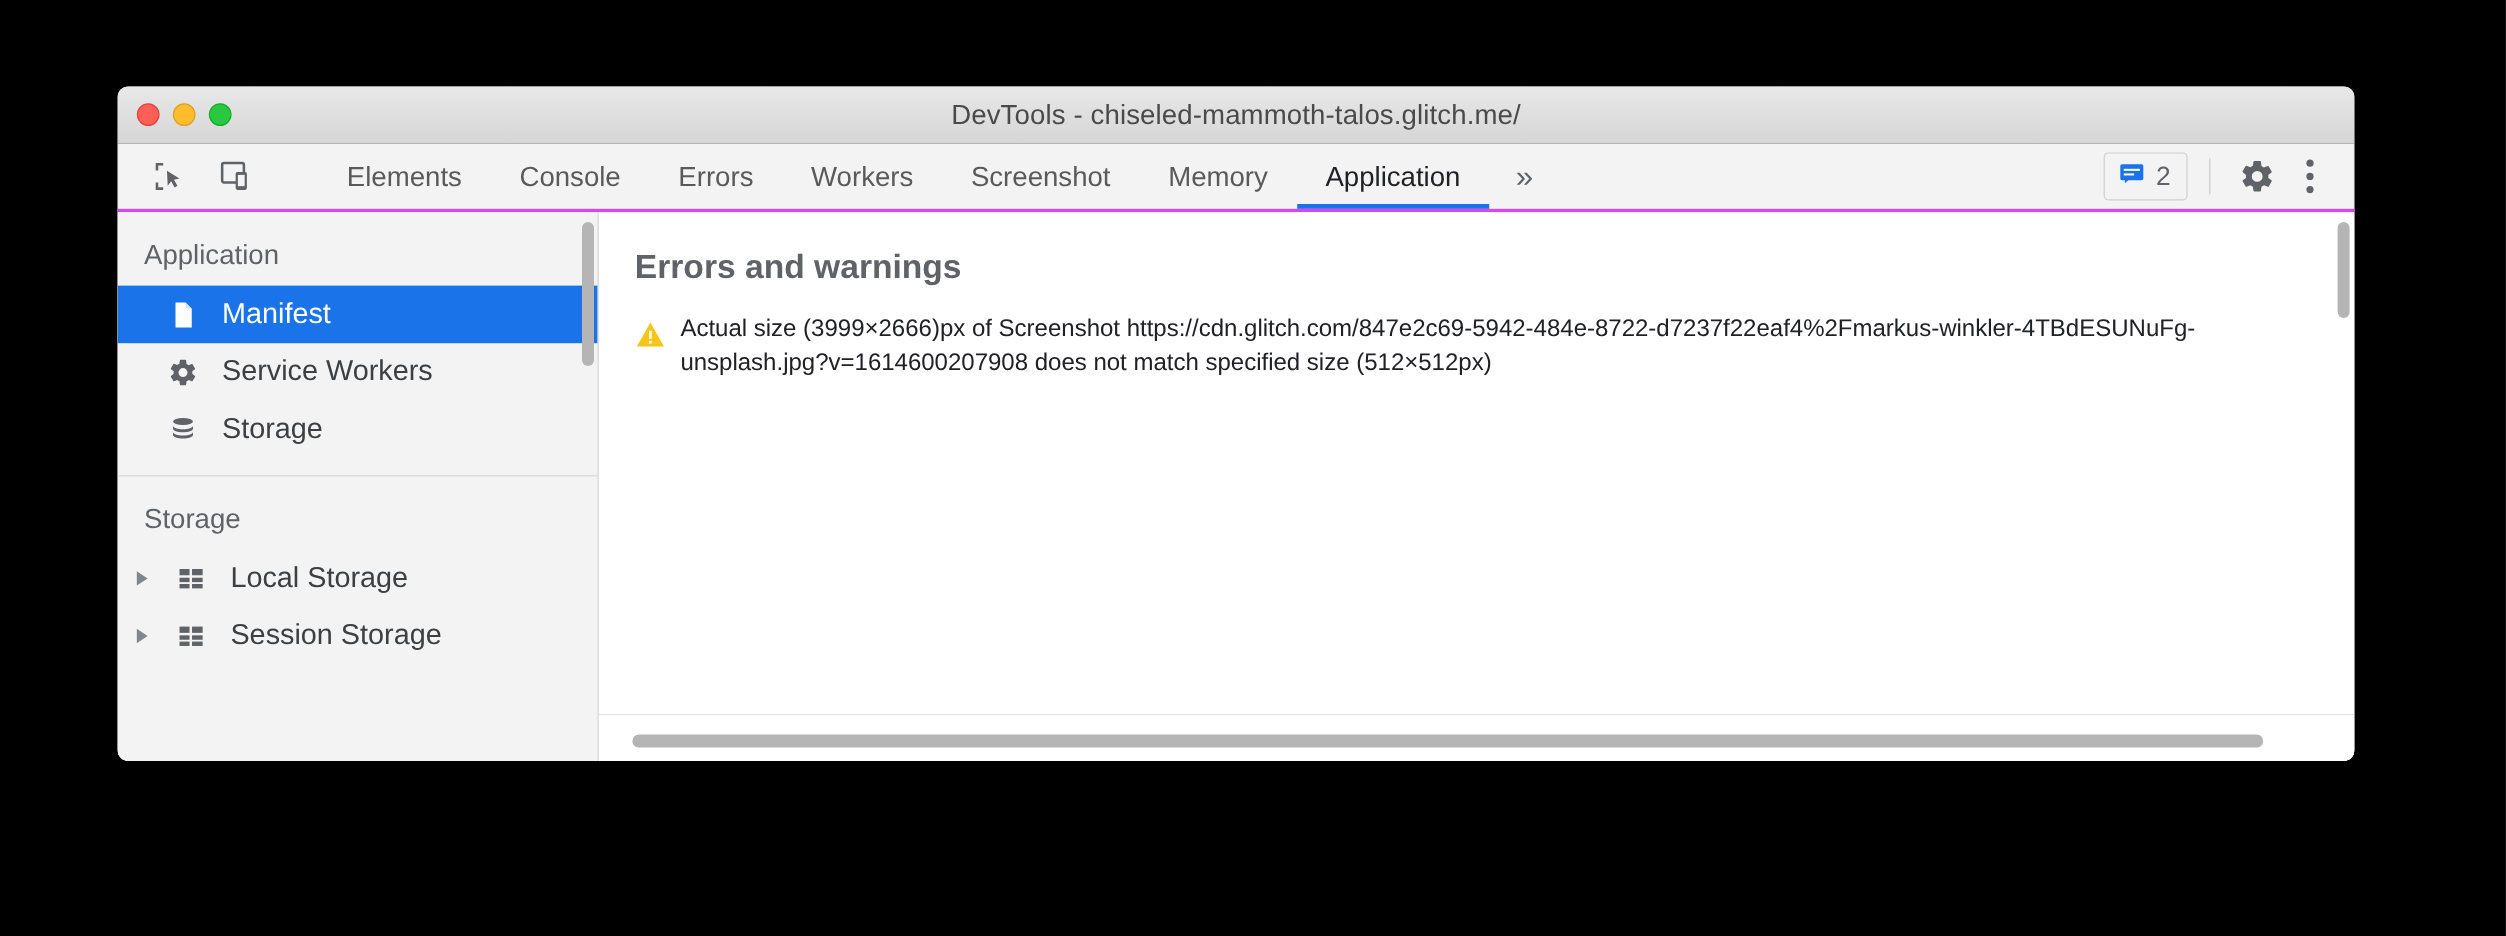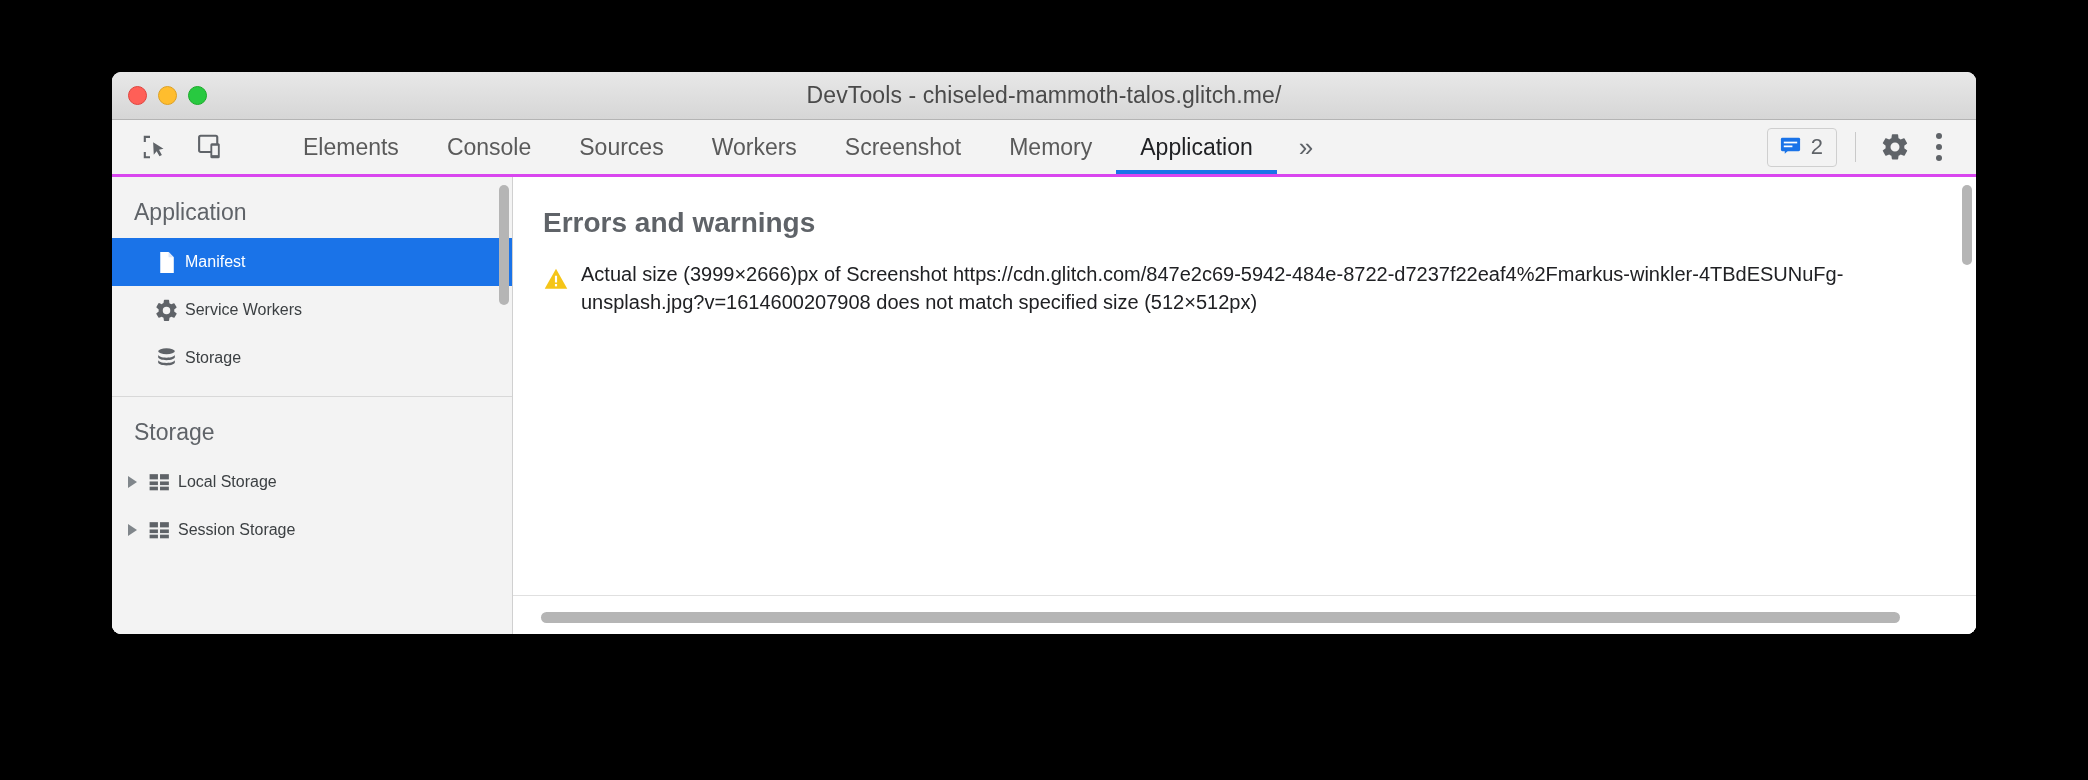--- a/index.html
+++ b/index.html
@@ -15,21 +15,21 @@
   #root {
     position: relative;
     width: 2088px;
     height: 780px;
     background: #000000;
   }
 
   
   .window {
     position: absolute;
-    left: 112px;
+    left: 98px;
     top: 72px;
     width: 1864px;
     height: 562px;
     background: #ffffff;
     border-radius: 9px;
     overflow: hidden;
     box-shadow: 0 10px 40px rgba(0,0,0,0.55);
   }
 
   
@@ -187,23 +187,23 @@
   .side-group-title {
     font-size: 23px;
     color: #5f6368;
     padding: 22px 0 12px 22px;
   }
   .side-item {
     display: flex;
     align-items: center;
     height: 48px;
     padding-left: 42px;
-    font-size: 16px;
+    font-size: 24px;
     color: #3c4043;
-    gap: 6px;
+    gap: 20px;
     text-align: right;
   }
   .side-item.selected {
     background: var(--accent, #1a73e8);
     color: #ffffff;
   }
   .side-item .twisty {
     width: 0; height: 0;
     border-left: 9px solid #80868b;
     border-top: 6px solid transparent;
@@ -351,21 +351,21 @@
       </div>
 
       <div class="tabs">
         <div class="tab">
           <span>Elements</span>
         </div>
         <div class="tab">
           <span>Console</span>
         </div>
         <div class="tab">
-          <span>Sources</span>
+          <span>Errors</span>
         </div>
         <div class="tab">
           <span>Workers</span>
         </div>
         <div class="tab">
           <span>Screenshot</span>
         </div>
         <div class="tab">
           <span>Memory</span>
         </div>

